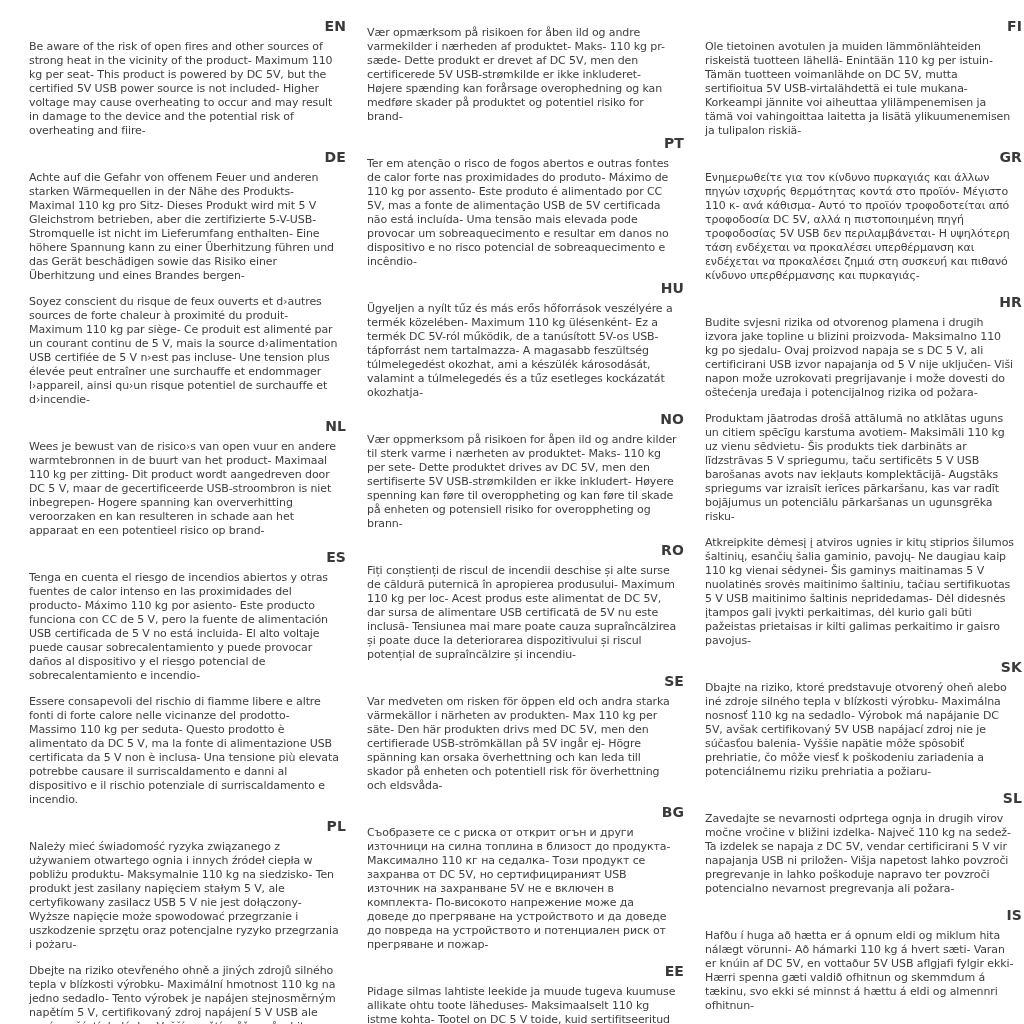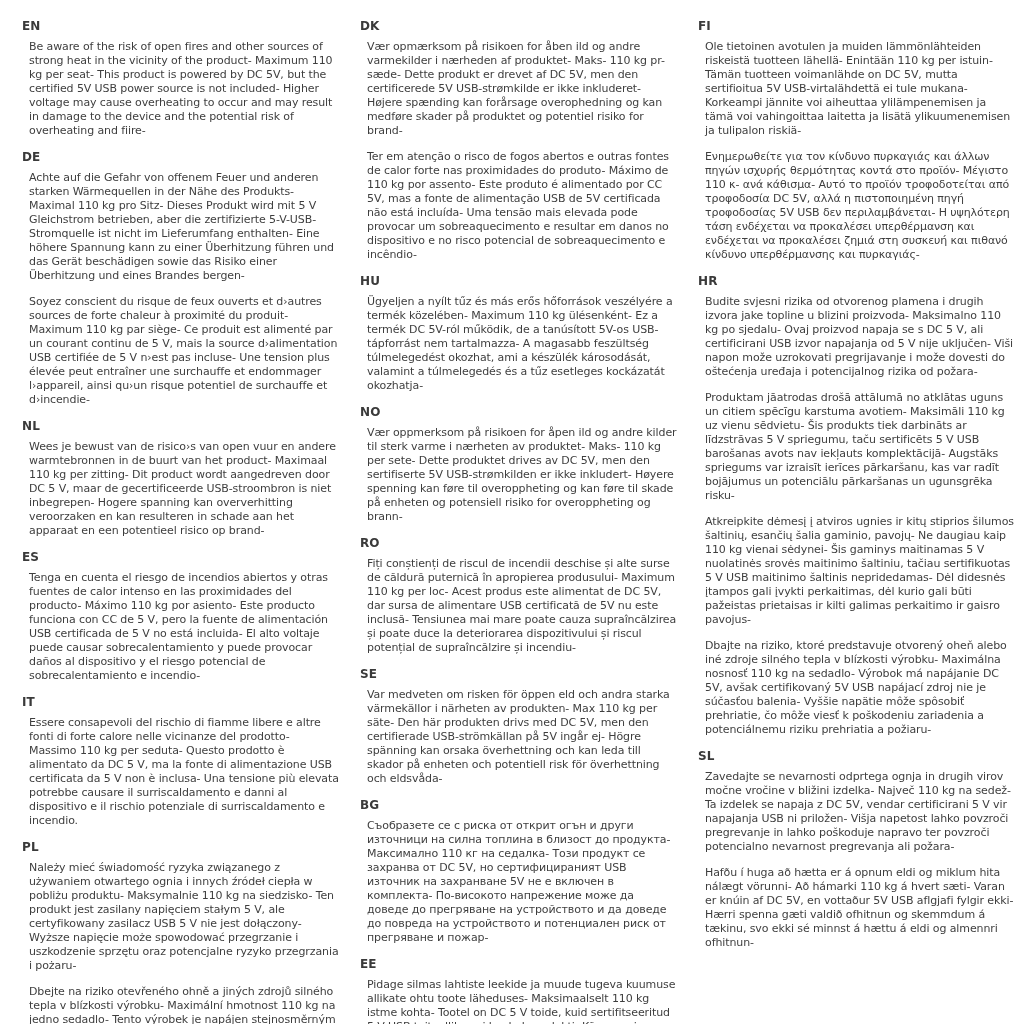--- a/index.html
+++ b/index.html
@@ -24,25 +24,26 @@
     background: #ffffff;
   }
   .column {
     flex: 0 0 324px;
     width: 324px;
   }
   .section {
     margin-bottom: 12px;
   }
   .code {
-    font-size: 12px;
+    font-size: 14px;
     line-height: 14px;
     font-weight: bold;
     color: #3a3a3a;
     letter-spacing: 0.1px;
+    text-align: right;
   }
   .body {
     margin: 7px;
     font-size: 11px;
     line-height: 14px;
     letter-spacing: -0.1px;
     color: #3e3e3e;
     text-align: left;
   }
 </style>
@@ -64,37 +65,36 @@
       </div>
       <div class="section">
         <div class="code">NL</div>
         <p class="body">Wees je bewust van de risico›s van open vuur en andere warmtebronnen in de buurt van het product- Maximaal 110 kg per zitting- Dit product wordt aangedreven door DC 5 V, maar de gecertificeerde USB-stroombron is niet inbegrepen- Hogere spanning kan oververhitting veroorzaken en kan resulteren in schade aan het apparaat en een potentieel risico op brand-</p>
       </div>
       <div class="section">
         <div class="code">ES</div>
         <p class="body">Tenga en cuenta el riesgo de incendios abiertos y otras fuentes de calor intenso en las proximidades del producto- Máximo 110 kg por asiento- Este producto funciona con CC de 5 V, pero la fuente de alimentación USB certificada de 5 V no está incluida- El alto voltaje puede causar sobrecalentamiento y puede provocar daños al dispositivo y el riesgo potencial de sobrecalentamiento e incendio-</p>
       </div>
       <div class="section">
-        <div class="code">IT</div>
         <p class="body">Essere consapevoli del rischio di fiamme libere e altre fonti di forte calore nelle vicinanze del prodotto- Massimo 110 kg per seduta- Questo prodotto è alimentato da DC 5 V, ma la fonte di alimentazione USB certificata da 5 V non è inclusa- Una tensione più elevata potrebbe causare il surriscaldamento e danni al dispositivo e il rischio potenziale di surriscaldamento e incendio.</p>
       </div>
       <div class="section">
         <div class="code">PL</div>
         <p class="body">Należy mieć świadomość ryzyka związanego z używaniem otwartego ognia i innych źródeł ciepła w pobliżu produktu- Maksymalnie 110 kg na siedzisko- Ten produkt jest zasilany napięciem stałym 5 V, ale certyfikowany zasilacz USB 5 V nie jest dołączony- Wyższe napięcie może spowodować przegrzanie i uszkodzenie sprzętu oraz potencjalne ryzyko przegrzania i pożaru-</p>
       </div>
       <div class="section">
         <p class="body">Dbejte na riziko otevřeného ohně a jiných zdrojů silného tepla v blízkosti výrobku- Maximální hmotnost 110 kg na jedno sedadlo- Tento výrobek je napájen stejnosměrným napětím 5 V, certifikovaný zdroj napájení 5 V USB ale není součástí dodávky- Vyšší napětí může způsobit přehřátí a může mít za následek poškození zařízení a vést k potenciálnímu riziku přehřátí a požáru-</p>
       </div>
     </div>
   <div class="column">
       <div class="section">
-        <div class="code">DK</div>
         <p class="body">Vær opmærksom på risikoen for åben ild og andre varmekilder i nærheden af produktet- Maks- 110 kg pr- sæde- Dette produkt er drevet af DC 5V, men den certificerede 5V USB-strømkilde er ikke inkluderet- Højere spænding kan forårsage overophedning og kan medføre skader på produktet og potentiel risiko for brand-</p>
       </div>
       <div class="section">
+        <div class="code">PT</div>
         <p class="body">Ter em atenção o risco de fogos abertos e outras fontes de calor forte nas proximidades do produto- Máximo de 110 kg por assento- Este produto é alimentado por CC 5V, mas a fonte de alimentação USB de 5V certificada não está incluída- Uma tensão mais elevada pode provocar um sobreaquecimento e resultar em danos no dispositivo e no risco potencial de sobreaquecimento e incêndio-</p>
       </div>
       <div class="section">
         <div class="code">HU</div>
         <p class="body">Ügyeljen a nyílt tűz és más erős hőforrások veszélyére a termék közelében- Maximum 110 kg ülésenként- Ez a termék DC 5V-ról működik, de a tanúsított 5V-os USB-tápforrást nem tartalmazza- A magasabb feszültség túlmelegedést okozhat, ami a készülék károsodását, valamint a túlmelegedés és a tűz esetleges kockázatát okozhatja-</p>
       </div>
       <div class="section">
         <div class="code">NO</div>
         <p class="body">Vær oppmerksom på risikoen for åpen ild og andre kilder til sterk varme i nærheten av produktet- Maks- 110 kg per sete- Dette produktet drives av DC 5V, men den sertifiserte 5V USB-strømkilden er ikke inkludert- Høyere spenning kan føre til overoppheting og kan føre til skade på enheten og potensiell risiko for overoppheting og brann-</p>
       </div>
@@ -114,36 +114,39 @@
         <div class="code">EE</div>
         <p class="body">Pidage silmas lahtiste leekide ja muude tugeva kuumuse allikate ohtu toote läheduses- Maksimaalselt 110 kg istme kohta- Tootel on DC 5 V toide, kuid sertifitseeritud 5 V USB toiteallikas ei kuulu komplekti- Kõrgem pinge võib põhjustada ülekuumenemist ja kahjustada seadet, viies ülekuumenemise ja tulekahju ohuni-</p>
       </div>
     </div>
   <div class="column">
       <div class="section">
         <div class="code">FI</div>
         <p class="body">Ole tietoinen avotulen ja muiden lämmönlähteiden riskeistä tuotteen lähellä- Enintään 110 kg per istuin- Tämän tuotteen voimanlähde on DC 5V, mutta sertifioitua 5V USB-virtalähdettä ei tule mukana- Korkeampi jännite voi aiheuttaa ylilämpenemisen ja tämä voi vahingoittaa laitetta ja lisätä ylikuumenemisen ja tulipalon riskiä-</p>
       </div>
       <div class="section">
+        <div class="code">GR</div>
         <p class="body">Ενημερωθείτε για τον κίνδυνο πυρκαγιάς και άλλων πηγών ισχυρής θερμότητας κοντά στο προϊόν- Μέγιστο 110 κ- ανά κάθισμα- Αυτό το προϊόν τροφοδοτείται από τροφοδοσία DC 5V, αλλά η πιστοποιημένη πηγή τροφοδοσίας 5V USB δεν περιλαμβάνεται- Η υψηλότερη τάση ενδέχεται να προκαλέσει υπερθέρμανση και ενδέχεται να προκαλέσει ζημιά στη συσκευή και πιθανό κίνδυνο υπερθέρμανσης και πυρκαγιάς-</p>
       </div>
       <div class="section">
         <div class="code">HR</div>
         <p class="body">Budite svjesni rizika od otvorenog plamena i drugih izvora jake topline u blizini proizvoda- Maksimalno 110 kg po sjedalu- Ovaj proizvod napaja se s DC 5 V, ali certificirani USB izvor napajanja od 5 V nije uključen- Viši napon može uzrokovati pregrijavanje i može dovesti do oštećenja uređaja i potencijalnog rizika od požara-</p>
       </div>
       <div class="section">
         <p class="body">Produktam jāatrodas drošā attālumā no atklātas uguns un citiem spēcīgu karstuma avotiem- Maksimāli 110 kg uz vienu sēdvietu- Šis produkts tiek darbināts ar līdzstrāvas 5 V spriegumu, taču sertificēts 5 V USB barošanas avots nav iekļauts komplektācijā- Augstāks spriegums var izraisīt ierīces pārkaršanu, kas var radīt bojājumus un potenciālu pārkaršanas un ugunsgrēka risku-</p>
       </div>
       <div class="section">
         <p class="body">Atkreipkite dėmesį į atviros ugnies ir kitų stiprios šilumos šaltinių, esančių šalia gaminio, pavojų- Ne daugiau kaip 110 kg vienai sėdynei- Šis gaminys maitinamas 5 V nuolatinės srovės maitinimo šaltiniu, tačiau sertifikuotas 5 V USB maitinimo šaltinis nepridedamas- Dėl didesnės įtampos gali įvykti perkaitimas, dėl kurio gali būti pažeistas prietaisas ir kilti galimas perkaitimo ir gaisro pavojus-</p>
       </div>
       <div class="section">
+        <div class="code">SK</div>
         <p class="body">Dbajte na riziko, ktoré predstavuje otvorený oheň alebo iné zdroje silného tepla v blízkosti výrobku- Maximálna nosnosť 110 kg na sedadlo- Výrobok má napájanie DC 5V, avšak certifikovaný 5V USB napájací zdroj nie je súčasťou balenia- Vyššie napätie môže spôsobiť prehriatie, čo môže viesť k poškodeniu zariadenia a potenciálnemu riziku prehriatia a požiaru-</p>
       </div>
       <div class="section">
         <div class="code">SL</div>
         <p class="body">Zavedajte se nevarnosti odprtega ognja in drugih virov močne vročine v bližini izdelka- Največ 110 kg na sedež- Ta izdelek se napaja z DC 5V, vendar certificirani 5 V vir napajanja USB ni priložen- Višja napetost lahko povzroči pregrevanje in lahko poškoduje napravo ter povzroči potencialno nevarnost pregrevanja ali požara-</p>
       </div>
       <div class="section">
+        <div class="code">IS</div>
         <p class="body">Hafðu í huga að hætta er á opnum eldi og miklum hita nálægt vörunni- Að hámarki 110 kg á hvert sæti- Varan er knúin af DC 5V, en vottaður 5V USB aflgjafi fylgir ekki- Hærri spenna gæti valdið ofhitnun og skemmdum á tækinu, svo ekki sé minnst á hættu á eldi og almennri ofhitnun-</p>
       </div>
     </div>
 </div>
 
 </body></html>

